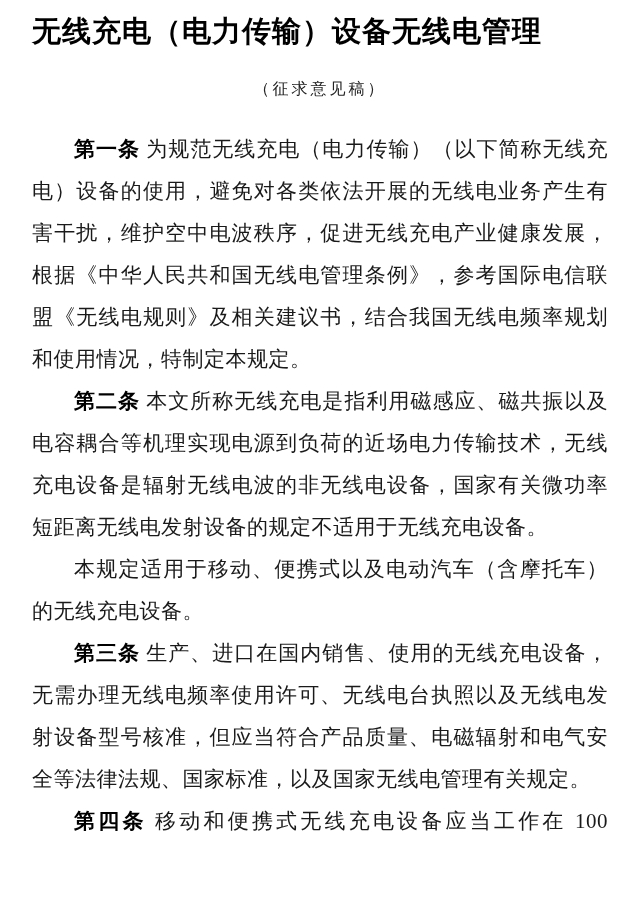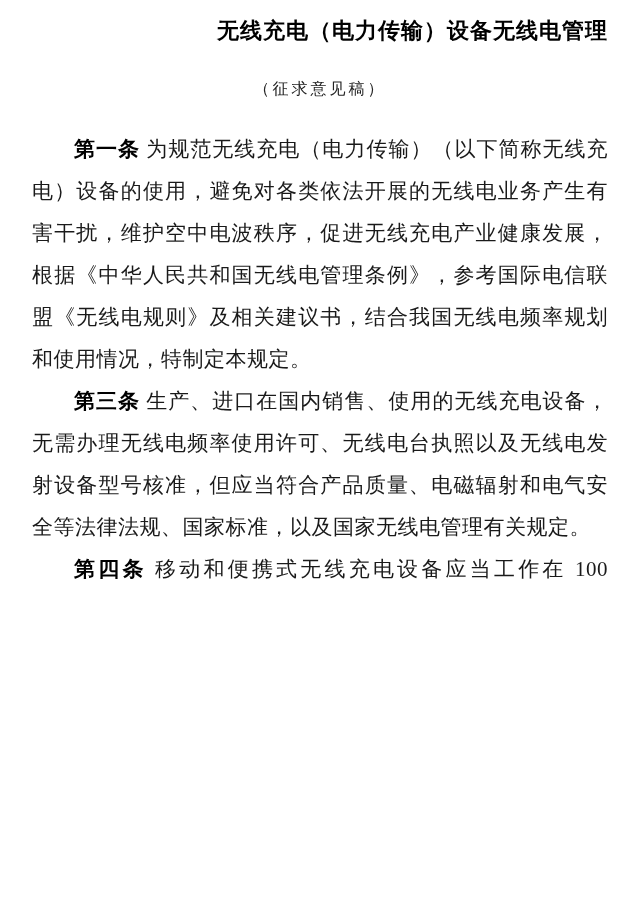--- a/index.html
+++ b/index.html
@@ -13,22 +13,22 @@
     height: 902px;
     background: #ffffff;
     color: #111111;
     overflow: hidden;
     box-sizing: border-box;
     padding: 2px 32px 0 32px;
     font-family: "Liberation Serif", "DejaVu Serif", serif;
   }
   .title {
     margin: 0;
-    text-align: right;
-    font-size: 22px;
+    text-align: left;
+    font-size: 29px;
     font-weight: bold;
     line-height: 58px;
     letter-spacing: 1px;
     color: #000000;
   }
   .title-line {
     display: block;
     white-space: nowrap;
   }
   .subtitle {
@@ -69,20 +69,22 @@
   <h1 class="title">
     <span class="title-line">无线充电（电力传输）设备无线电管理</span>
   </h1>
 
   <div class="subtitle">（征求意见稿）</div>
 
   <div class="doc-body">
 
     <p class="para"><span class="article-label">第一条</span><span> 为规范无线充电（电力传输）（以下简称无线充电）设备的使用，避免对各类依法开展的无线电业务产生有害干扰，维护空中电波秩序，促进无线充电产业健康发展，根据《中华人民共和国无线电管理条例》，参考国际电信联盟《无线电规则》及相关建议书，结合我国无线电频率规划和使用情况，特制定本规定。</span></p>
 
+    <p class="para"><span class="article-label">第二条</span><span> 本文所称无线充电是指利用磁感应、磁共振以及电容耦合等机理实现电源到负荷的近场电力传输技术，无线充电设备是辐射无线电波的非无线电设备，国家有关微功率短距离无线电发射设备的规定不适用于无线充电设备。</span></p>
 
+    <p class="para"><span class="article-label"></span><span>本规定适用于移动、便携式以及电动汽车（含摩托车）的无线充电设备。</span></p>
 
     <p class="para"><span class="article-label">第三条</span><span> 生产、进口在国内销售、使用的无线充电设备，无需办理无线电频率使用许可、无线电台执照以及无线电发射设备型号核准，但应当符合产品质量、电磁辐射和电气安全等法律法规、国家标准，以及国家无线电管理有关规定。</span></p>
 
     <p class="para justify-last"><span class="article-label">第四条</span><span> 移动和便携式无线充电设备应当工作在 100</span></p>
 
   </div>
 </div>
 
 </body></html>

